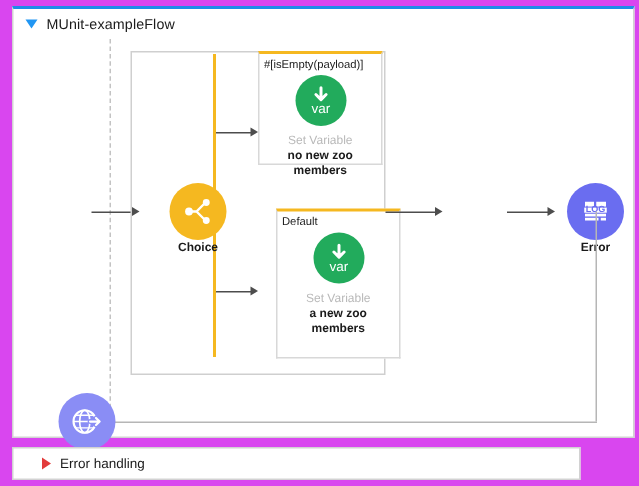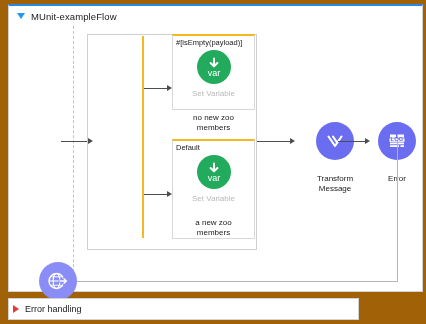--- a/index.html
+++ b/index.html
@@ -11,21 +11,21 @@
     width: 426px;
     height: 324px;
     font-family: "Liberation Sans", sans-serif;
     overflow: hidden;
   }
 
   #root {
     position: relative;
     width: 426px;
     height: 324px;
-    background: #a16207;
+    background: #d946ef;
   }
 
   
   .flow-panel {
     position: absolute;
     left: 8px;
     top: 4px;
     width: 415px;
     height: 288px;
     background: #ffffff;
@@ -101,21 +101,21 @@
   .circ.sm { width: 34px; height: 34px; }
   .node-label {
     margin-top: 4px;
     font-size: 8px;
     color: #1a1a1a;
     text-align: center;
     line-height: 10px;
     white-space: pre-line;
   }
   .node-label.muted { color: #b9b9b9; margin-top: 5px; }
-  .node-label.sub { margin-top: 14px; font-weight: normal; text-align: center; }
+  .node-label.sub { margin-top: 0px; font-weight: bold; text-align: center; }
 
   
   .choice-scope {
     position: absolute;
     left: 78px;
     top: 8px;
     width: 170px;
     height: 216px;
     border: 1px solid #cfcfcf;
     background: transparent;
@@ -173,28 +173,28 @@
   .arrowhead.left {
     border-left: none;
     border-right: 5px solid #b6b6b6;
   }
 
   
   .err-bar {
     position: absolute;
     left: 8px;
     top: 298px;
-    width: 351px;
+    width: 379px;
     height: 22px;
     background: #ffffff;
     border: 1px solid #d2d2d2;
     box-sizing: border-box;
     display: flex;
     align-items: center;
-    padding-left: 4px;
+    padding-left: 19px;
   }
   .tri-right {
     width: 0;
     height: 0;
     border-top: 4.5px solid transparent;
     border-bottom: 4.5px solid transparent;
     border-left: 6px solid #e23b3b;
     margin-right: 6px;
     cursor: pointer;
   }
@@ -226,20 +226,31 @@
 
       <div class="source-divider"></div>
 
 
       <div class="hline" style="left:52px; top:115px; width:28px;"></div>
       <div class="arrowhead" style="left:79px; top:111.5px;"></div>
 
       <div class="choice-scope"></div>
       <div class="choice-spine"></div>
 
+      <div class="node" style="left:84px; top:96px;">
+        <div class="circ" style="background:#f5b820;">
+          <svg width="24" height="24" viewBox="0 0 24 24">
+            <path d="M6.5 12 H11 L16.5 6.5 M11 12 L16.5 17.5" fill="none" stroke="#ffffff" stroke-width="1.6" stroke-linecap="round"></path>
+            <circle cx="6" cy="12" r="2.6" fill="#ffffff"></circle>
+            <circle cx="17.5" cy="6" r="2.3" fill="#ffffff"></circle>
+            <circle cx="17.5" cy="18" r="2.3" fill="#ffffff"></circle>
+          </svg>
+        </div>
+        <div class="node-label sub">Choice</div>
+      </div>
 
       <div class="hline" style="left:135px; top:62px; width:24px;"></div>
       <div class="arrowhead" style="left:158px; top:58.5px;"></div>
 
       <div class="hline" style="left:135px; top:168px; width:24px;"></div>
       <div class="arrowhead" style="left:158px; top:164.5px;"></div>
 
       <div class="branch" style="left:163px; top:8px; height:76px;">
         <div class="branch-cond">#[isEmpty(payload)]</div>
         <div class="node" style="position:relative; left:0; top:0; margin-top:3px; width:80px;">
@@ -248,48 +259,38 @@
               <path d="M15 6.5 V14 M11.6 11 L15 14.4 L18.4 11" fill="none" stroke="#ffffff" stroke-width="2" stroke-linecap="round" stroke-linejoin="round"></path>
               <text x="15" y="23.5" text-anchor="middle" fill="#ffffff" font-size="9" font-family="Liberation Sans, sans-serif">var</text>
             </svg>
           </div>
           <div class="node-label muted">Set Variable</div>
           <div class="node-label sub">no new zoo
 members</div>
         </div>
       </div>
 
-      <div class="branch" style="left:163px; top:113px; height:100px;">
+      <div class="branch" style="left:175px; top:113px; height:100px;">
         <div class="branch-cond">Default</div>
         <div class="node" style="position:relative; left:0; top:0; margin-top:3px; width:80px;">
           <div class="circ sm" style="background:#22ab5c;">
             <svg width="30" height="30" viewBox="0 0 30 30">
               <path d="M15 6.5 V14 M11.6 11 L15 14.4 L18.4 11" fill="none" stroke="#ffffff" stroke-width="2" stroke-linecap="round" stroke-linejoin="round"></path>
               <text x="15" y="23.5" text-anchor="middle" fill="#ffffff" font-size="9" font-family="Liberation Sans, sans-serif">var</text>
             </svg>
           </div>
           <div class="node-label muted">Set Variable</div>
           <div class="node-label sub">a new zoo
 members</div>
         </div>
       </div>
 
       <div class="hline" style="left:248px; top:115px; width:35px;"></div>
       <div class="arrowhead" style="left:281px; top:111.5px;"></div>
 
-      <div class="node" style="left:287px; top:96px;">
-        <div class="circ" style="background:#6a6df0;">
-          <svg width="26" height="26" viewBox="0 0 26 26">
-            <path d="M6.5 8.5 L13 18 L19.5 8.5" fill="none" stroke="#ffffff" stroke-width="2.1" stroke-linecap="round" stroke-linejoin="round"></path>
-            <path d="M11 8.5 L14.6 13.8" fill="none" stroke="#ffffff" stroke-width="2.1" stroke-linecap="round"></path>
-          </svg>
-        </div>
-        <div class="node-label sub">Transform
-Message</div>
-      </div>
 
       <div class="hline" style="left:329px; top:115px; width:28px;"></div>
       <div class="arrowhead" style="left:356px; top:111.5px;"></div>
 
       <div class="node" style="left:349px; top:96px;">
         <div class="circ" style="background:#6a6df0;">
           <svg width="26" height="26" viewBox="0 0 26 26">
             <rect x="6" y="6.5" width="6" height="3.2" fill="#ffffff"></rect>
             <rect x="13.5" y="6.5" width="6.5" height="3.2" fill="#ffffff"></rect>
             <rect x="6" y="14.5" width="14" height="1.8" fill="#ffffff"></rect>

